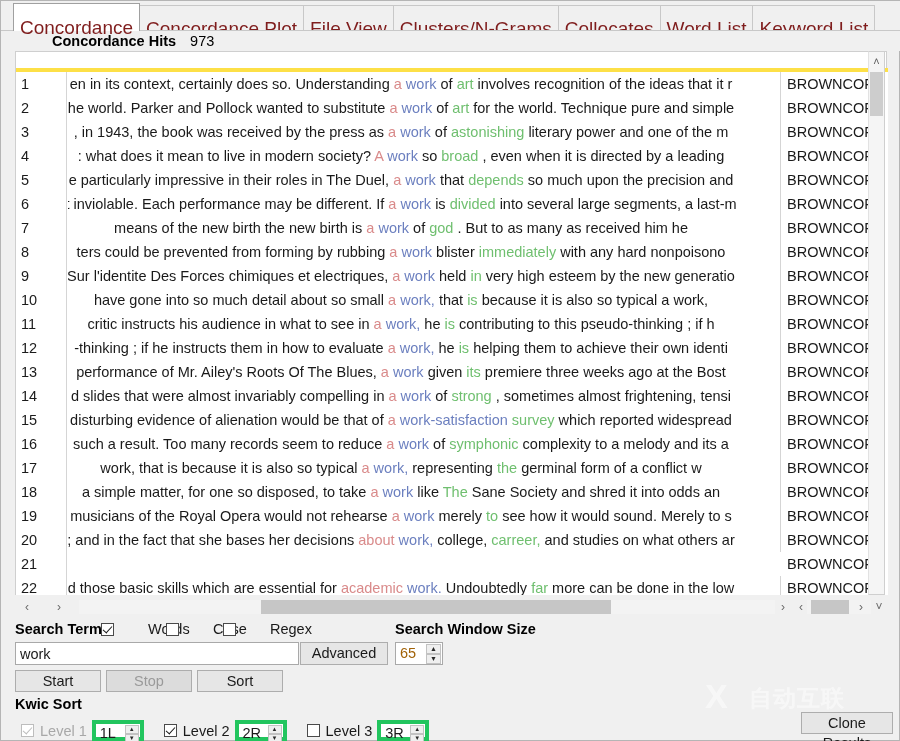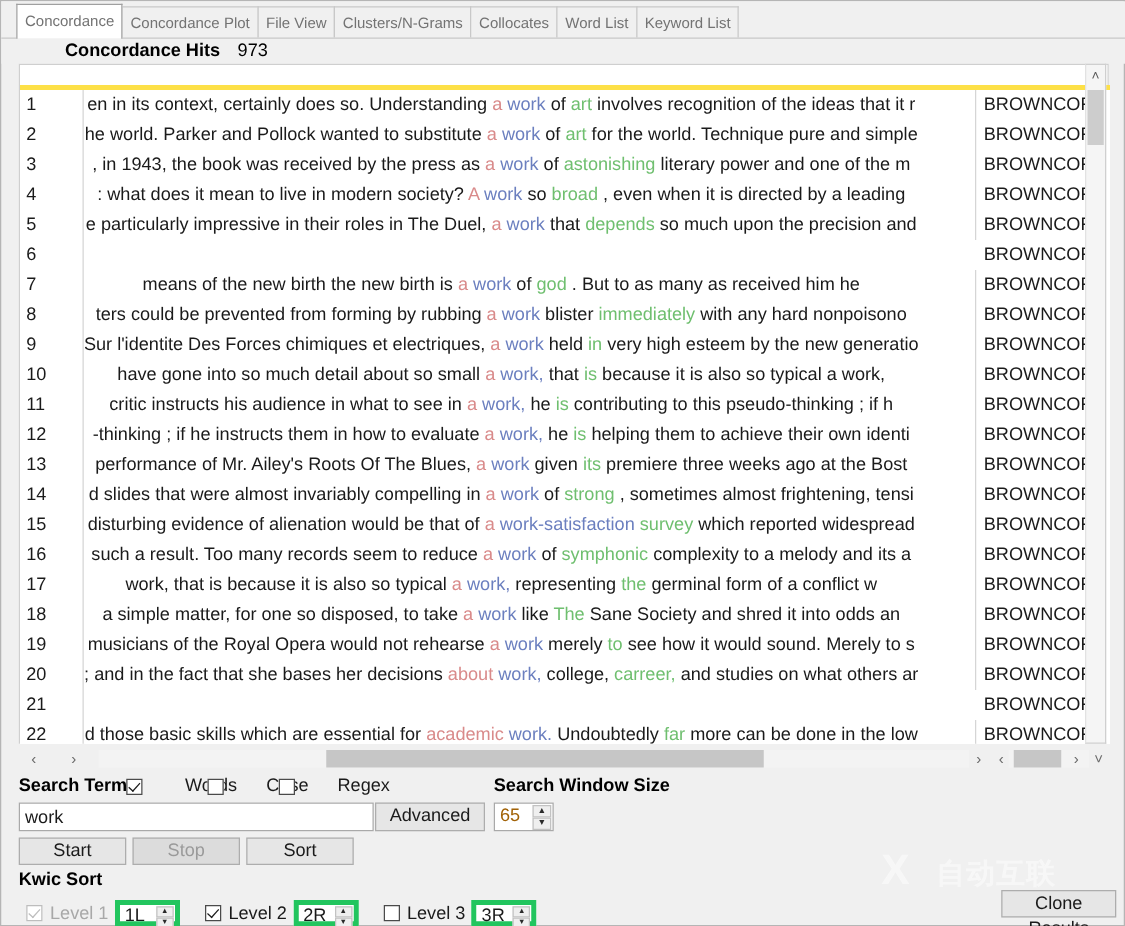--- a/index.html
+++ b/index.html
@@ -22,23 +22,23 @@
     left: 0; top: 0;
     width: 900px; height: 30px;
     background: #f0f0f0;
     display: flex;
     align-items: flex-end;
     padding-left: 12px;
   }
   .tab {
     height: 26px;
     line-height: 25px;
-    padding: 0 6px;
-    font-size: 12px;
-    color: #737373;
+    padding: 10px 6px;
+    font-size: 19px;
+    color: #7f1d1d;
     background: #f0f0f0;
     border: 1px solid #c8c8c8;
     border-bottom: none;
     margin-right: -1px;
     white-space: nowrap;
     cursor: default;
   }
   .tab.active {
     background: #ffffff;
     border-color: #a0a0a0;
@@ -416,20 +416,23 @@
         </div>
         <div class="row">
           <div class="cell-hit">5</div>
           <div class="cell-kwic">
             <span class="kwic-inner"><span>e particularly impressive in their roles in The Duel,</span> <span class="kw-left1">a</span> <span class="kw-node">work</span> <span>that</span> <span class="kw-right1">depends</span> <span>so much upon the precision and</span> </span>
           </div>
           <div class="cell-file">BROWNCOF</div>
         </div>
         <div class="row">
           <div class="cell-hit">6</div>
+          <div class="cell-kwic">
+            <span class="kwic-inner"><span>t inviolable. Each performance may be different. If</span> <span class="kw-left1">a</span> <span class="kw-node">work</span> <span>is</span> <span class="kw-right1">divided</span> <span>into several large segments, a last-m</span> </span>
+          </div>
           <div class="cell-file">BROWNCOF</div>
         </div>
         <div class="row">
           <div class="cell-hit">7</div>
           <div class="cell-kwic">
             <span class="kwic-inner"><span>means of the new birth the new birth is</span> <span class="kw-left1">a</span> <span class="kw-node">work</span> <span>of</span> <span class="kw-right1">god</span> <span>. But to as many as received him he</span> </span>
           </div>
           <div class="cell-file">BROWNCOF</div>
         </div>
         <div class="row">

